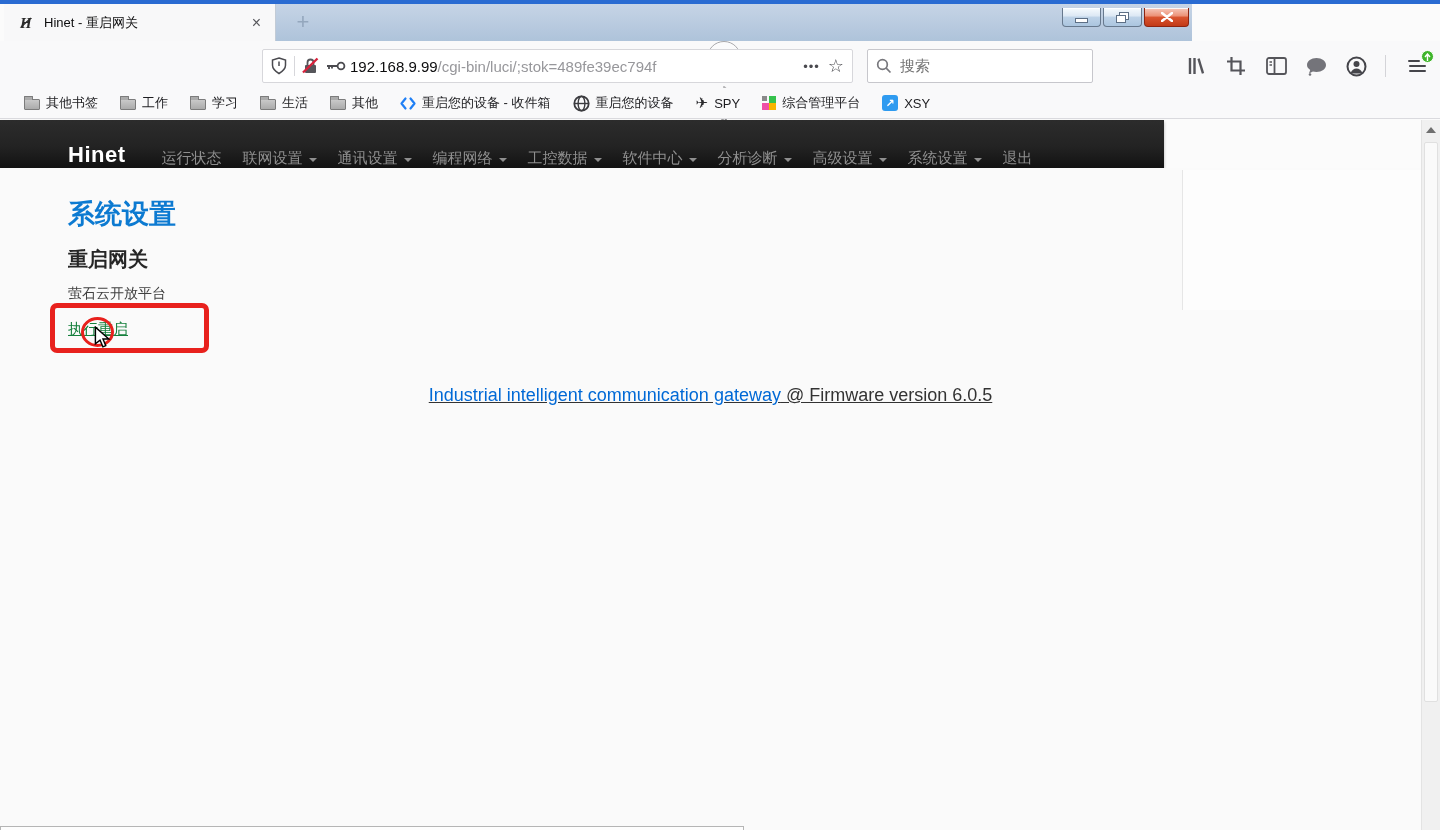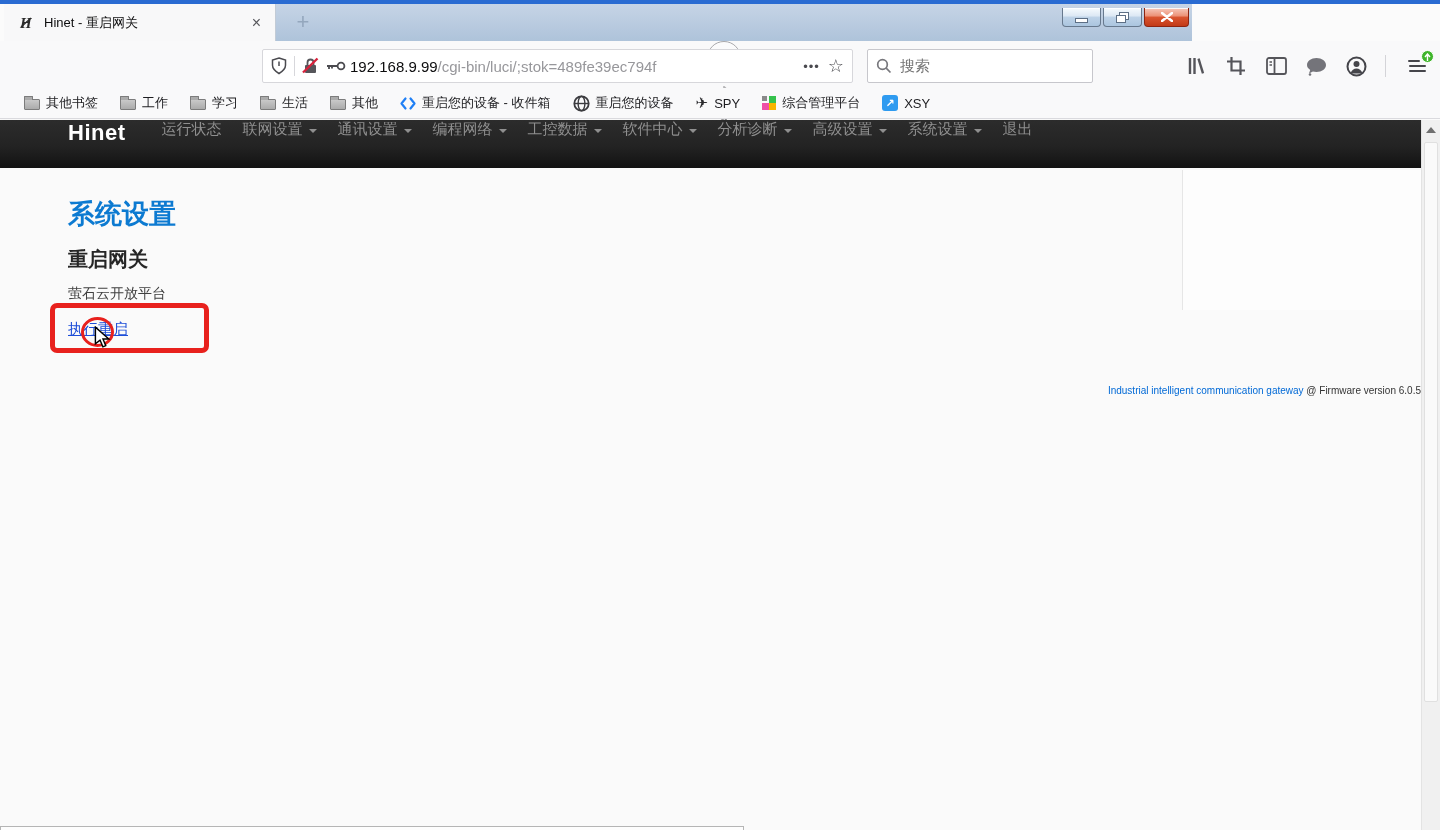--- a/index.html
+++ b/index.html
@@ -60,45 +60,45 @@
             border:1px solid #7c7c7c; border-radius:1px; margin-top:3px; }
   .folder::before { content:""; position:absolute; left:-1px; top:-4px; width:7px; height:3px;
                     background:#ababab; border:1px solid #7c7c7c; border-bottom:none; border-radius:1px 1px 0 0; }
   .ezviz { width:14px; height:14px; position:relative; }
   .ezviz i { position:absolute; width:7px; height:7px; }
   .xsy-ic { width:16px; height:16px; background:#2f9bf0; border-radius:3px; color:#fff; font-size:11px;
             font-weight:bold; display:flex; align-items:center; justify-content:center; }
   .plane { font-size:15px; color:#2b2b2e; }
 
   
-  .sitenav { position:absolute; left:0; top:120px; width:1421px; height:48px;
+  .sitenav { position:absolute; left:0; top:120px; width:1164px; height:48px;
              background:linear-gradient(180deg,#2c2c2c 0%,#232323 55%,#121212 100%);
-             box-shadow:0 2px 3px rgba(0,0,0,.28); display:flex; align-items:flex-start; }
+             box-shadow:0 2px 3px rgba(0,0,0,.28); display:flex; align-items:flex-end; }
   .logo { color:#fff; font-size:22px; font-weight:bold; margin-left:68px; letter-spacing:.5px; }
   .menu { display:flex; align-items:center; margin-left:36px; gap:21px; }
   .menu a { color:#8f8f8f; font-size:15px; text-decoration:none; display:flex; align-items:center; gap:6px;
             white-space:nowrap; }
   .caret { width:0; height:0; border-left:4px solid transparent; border-right:4px solid transparent;
            border-top:4px solid #8f8f8f; margin-top:2px; }
 
   
   .content { position:absolute; left:0; top:168px; width:1421px; height:662px; background:#fafafa; }
   .right-strip { position:absolute; left:1182px; top:2px; width:239px; height:140px; background:#fdfdfd;
                  border-left:1px solid #e6e6e6; }
   .h-section { position:absolute; left:68px; top:28px; font-size:27px; font-weight:bold; color:#0c7ad1; }
   .h-page { position:absolute; left:68px; top:78px; font-size:20px; font-weight:bold; color:#262626; }
   .p-desc { position:absolute; left:68px; top:117px; font-size:14px; color:#404040; }
-  .reboot-link { position:absolute; left:68px; top:152px; font-size:15px; color:#1d4ed8;
+  .reboot-link { position:absolute; left:68px; top:152px; font-size:15px; color:#15803d;
                  text-decoration:underline; }
   .red-box { position:absolute; left:50px; top:135px; width:159px; height:50px;
              border:5px solid #e8211d; border-radius:7px; }
   .red-circle { position:absolute; left:81px; top:149px; width:33px; height:30px;
                 border:3px solid #e8211d; border-radius:50%; }
   .cursor { position:absolute; left:92px; top:158px; }
-  .footer { position:absolute; left:0; top:217px; width:1421px; text-align:right; font-size:10px; color:#333; }
+  .footer { position:absolute; left:0; top:217px; width:1421px; text-align:center; font-size:18px; color:#333;text-decoration:underline; }
   .footer a { color:#0069d6; text-decoration:none; }
 
   
   .scrollbar { position:absolute; left:1421px; top:120px; width:19px; height:710px; background:#f0f0f0;
                border-left:1px solid #e3e3e3; }
   .sb-up { position:absolute; left:4px; top:7px; width:0; height:0; border-left:5px solid transparent;
            border-right:5px solid transparent; border-bottom:6px solid #6f6f6f; }
   .sb-thumb { position:absolute; left:2px; top:22px; width:14px; height:560px; background:#fafafa;
               border:1px solid #e0e0e0; border-radius:2px; }
 

